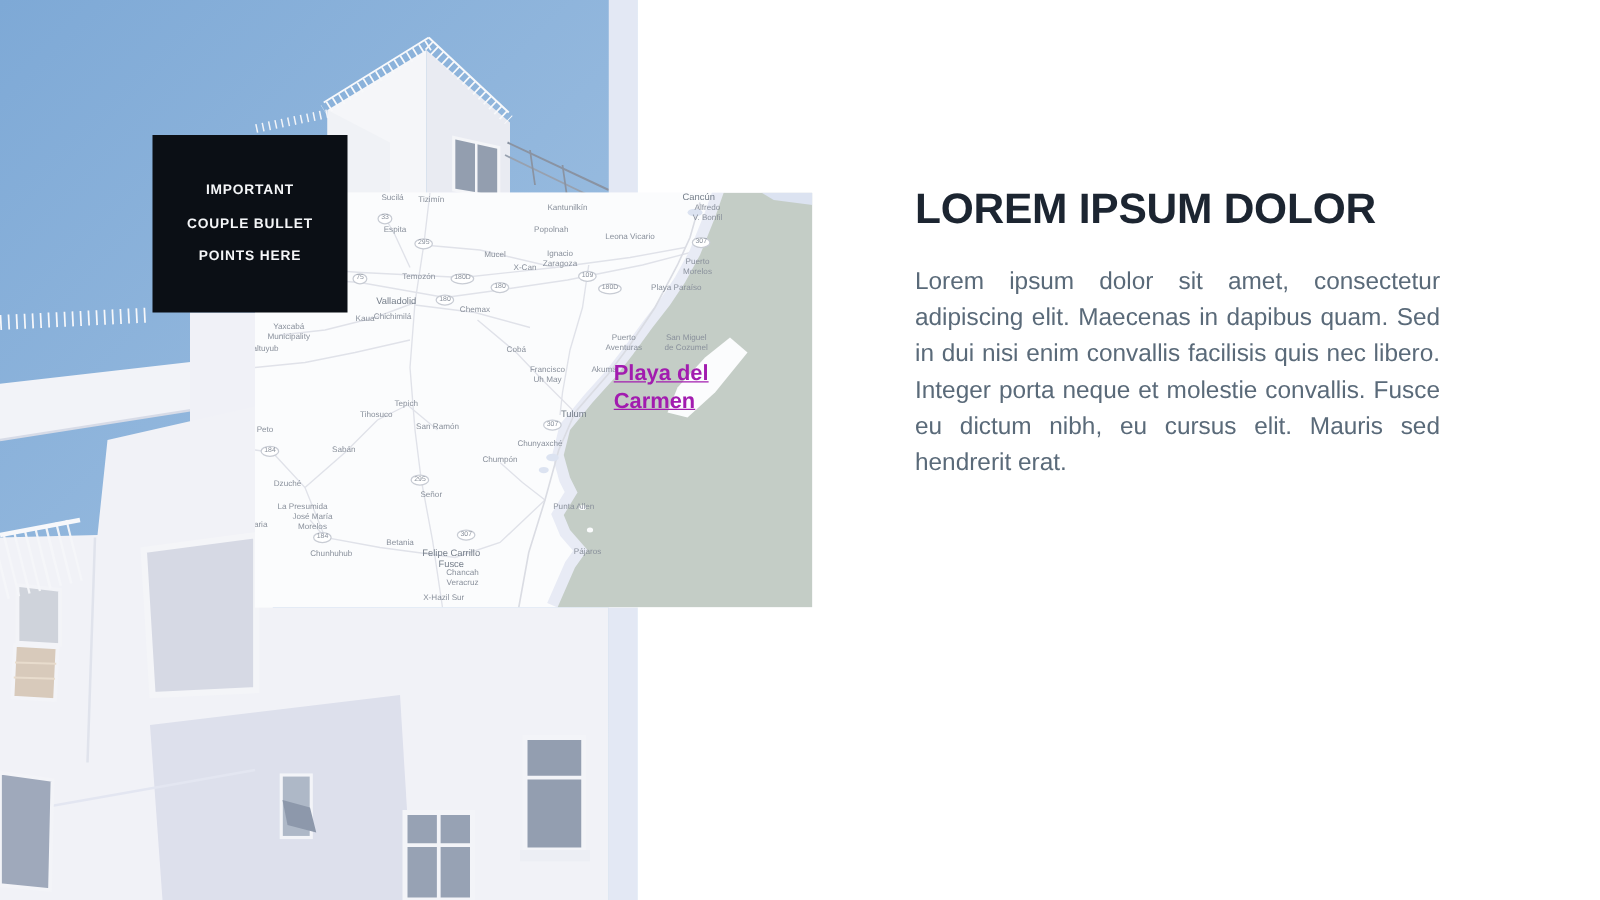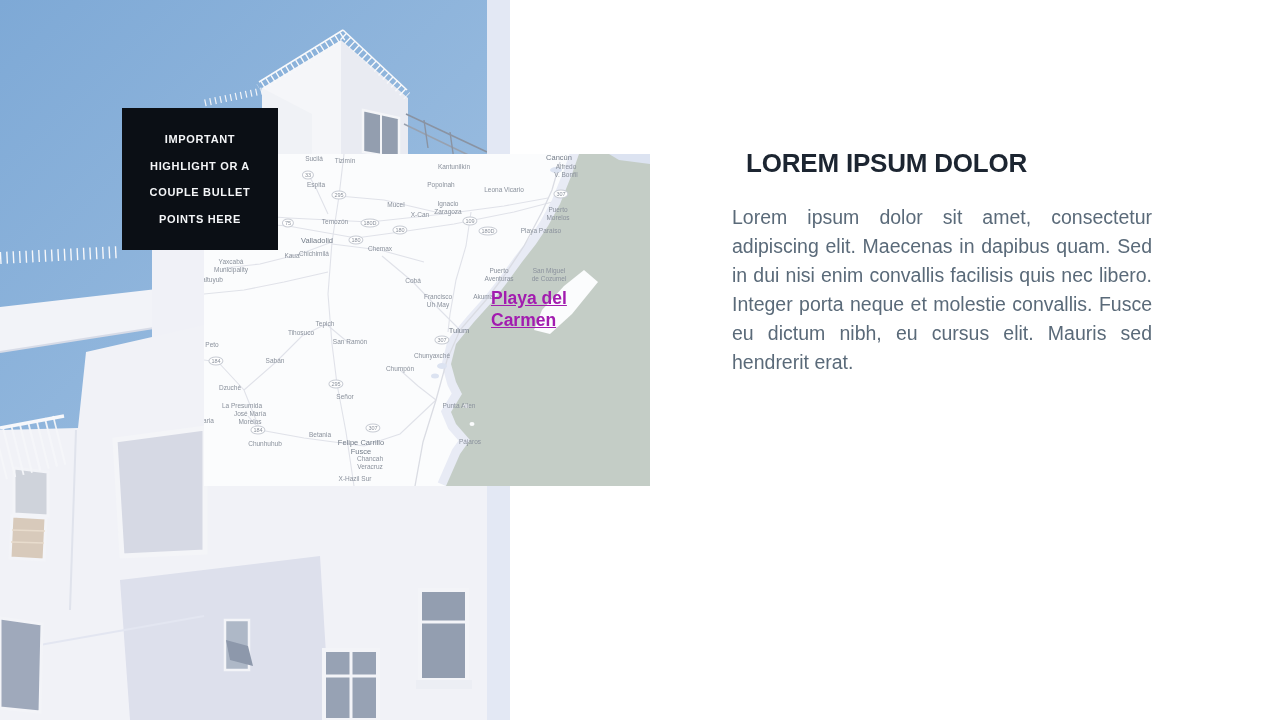--- a/index.html
+++ b/index.html
@@ -24,21 +24,21 @@
   .map-label.major{font-size:7.5px;color:#747d89;}
   .map-shield{position:absolute;transform:translate(-50%,-50%);font-size:5.5px;color:#8a919c;
               background:#fff;border:0.5px solid #c8ccd4;border-radius:50%;
               padding:0 2px;height:7px;display:flex;align-items:center;line-height:7px;}
   .map-star{position:absolute;left:303px;top:85px;width:40px;height:37px;}
   .marker-label{position:absolute;left:287px;top:133px;width:90px;font-weight:bold;
                 font-size:17.5px;line-height:1.28;color:#a21caf;text-decoration:underline;}
 
   
   .content{position:absolute;left:732px;top:148px;width:420px;z-index:2;}
-  .content h1{margin:0 0 24px 14px;font-size:26px;font-weight:bold;color:var(--title-color,#1c2531);
+  .content h1{margin:0 0 24px 0;font-size:34px;font-weight:bold;color:var(--title-color,#1c2531);
               letter-spacing:-0.2px;}
   .content p{margin:0 0 15px 0;font-size:19.5px;line-height:29px;color:var(--body-color,#5a6a79);
              text-align:justify;}
   .content p.emphasis{font-weight:bold;color:#243140;margin-top:17px;text-align:left;}
 </style>
 </head>
 <body>
 
 <div class="slide">
 
@@ -101,21 +101,20 @@
 
       <line x1="0" y1="455" x2="60" y2="440" stroke="#f6f7fa" stroke-width="50" stroke-dasharray="1.8,6.8" opacity="0.95"></line>
       <line x1="0" y1="428" x2="64" y2="416" stroke="#f7f8fb" stroke-width="3.5"></line>
     </g>
 
     <rect x="487" y="0" width="23" height="720" fill="#e3e8f4"></rect>
   </svg>
 
   <div class="highlight">
     <div>IMPORTANT</div>
-    <div>HIGHLIGHT OR A</div>
     <div>COUPLE BULLET</div>
     <div>POINTS HERE</div>
   </div>
 
   <div class="map">
     <svg viewBox="0 0 446 332" width="446" height="332" aria-hidden="true">
       <rect width="446" height="332" fill="#fbfcfd"></rect>
 
       <g fill="none" stroke="#e0e2e9" stroke-width="1.1">
         <polyline points="0,58 85,64 166,68 240,60 300,52 344,44"></polyline>

